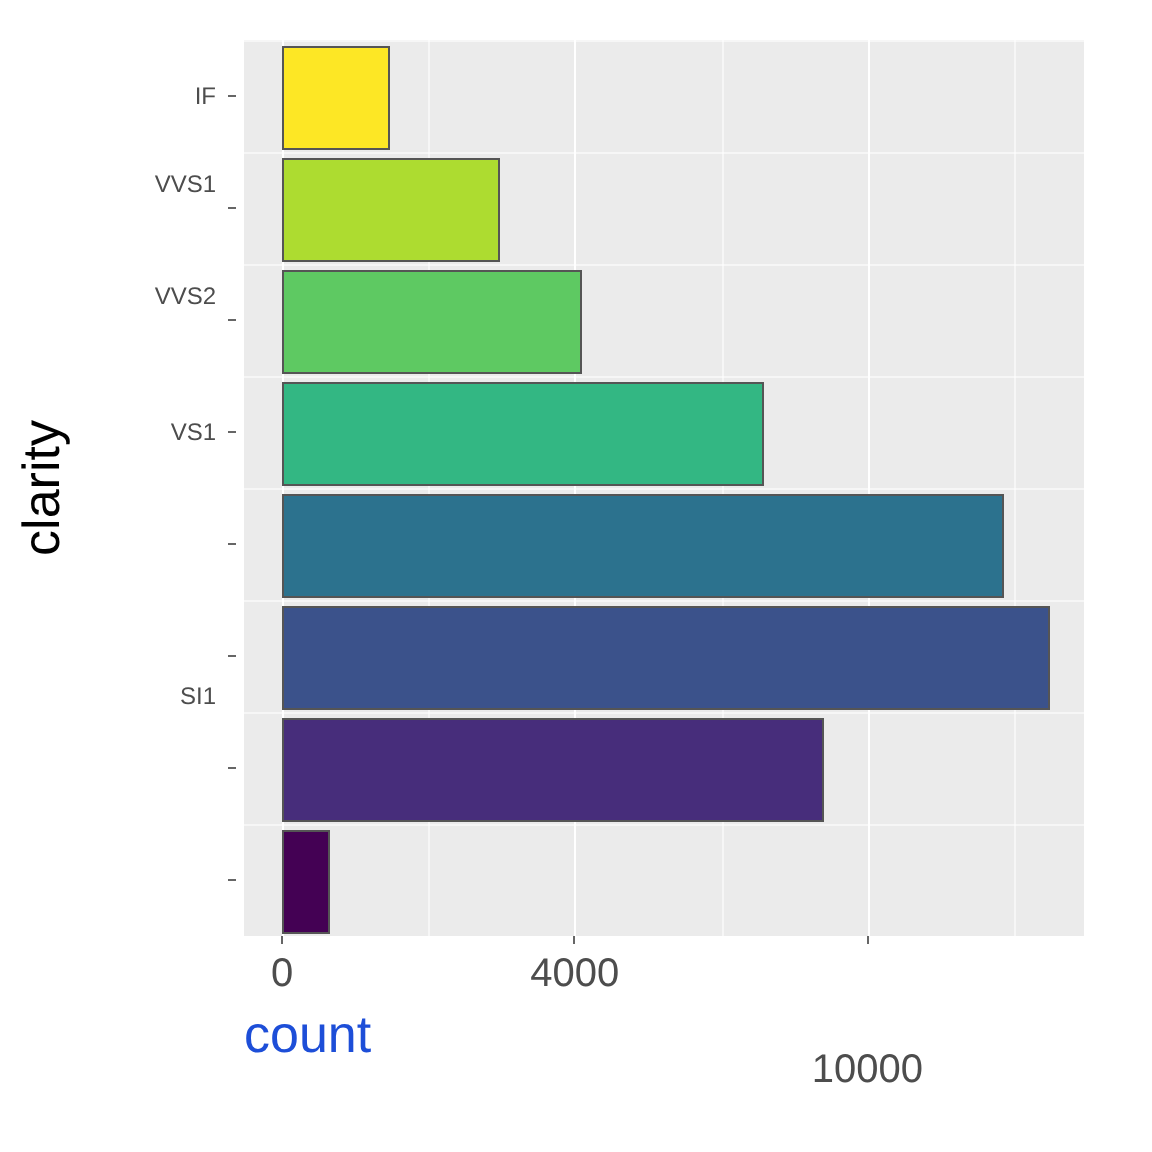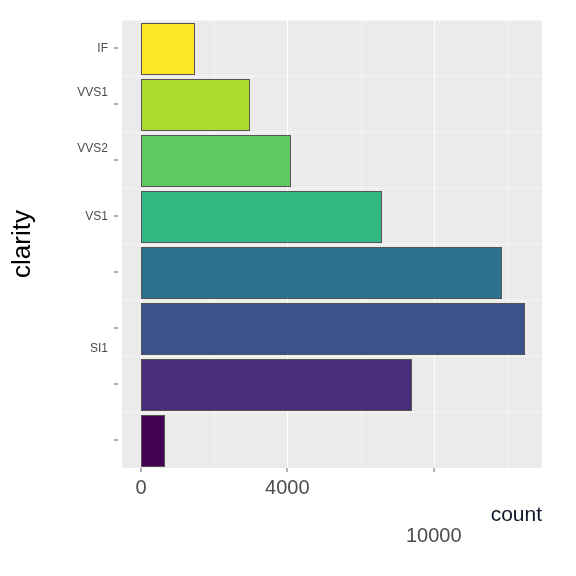--- a/index.html
+++ b/index.html
@@ -112,23 +112,23 @@
     color: #000;
     text-align: center;
     width: 90px;
     margin-left: -30px;
   }
   .x-title {
     position: absolute;
     left: 122px;
     top: 502px;
     width: 420px;
-    text-align: right;
-    font-size: 21px;
-    color: #0f172a;
+    text-align: left;
+    font-size: 26px;
+    color: #1d4ed8;
   }
 </style>
 </head>
 <body>
 
 <div class="chart-wrap">
   <div class="panel">
     <div id="gridlines">
         <div class="gridline-v" style="left: 19.0244px;"></div>
         <div class="gridline-v" style="left: 165.366px;"></div>

